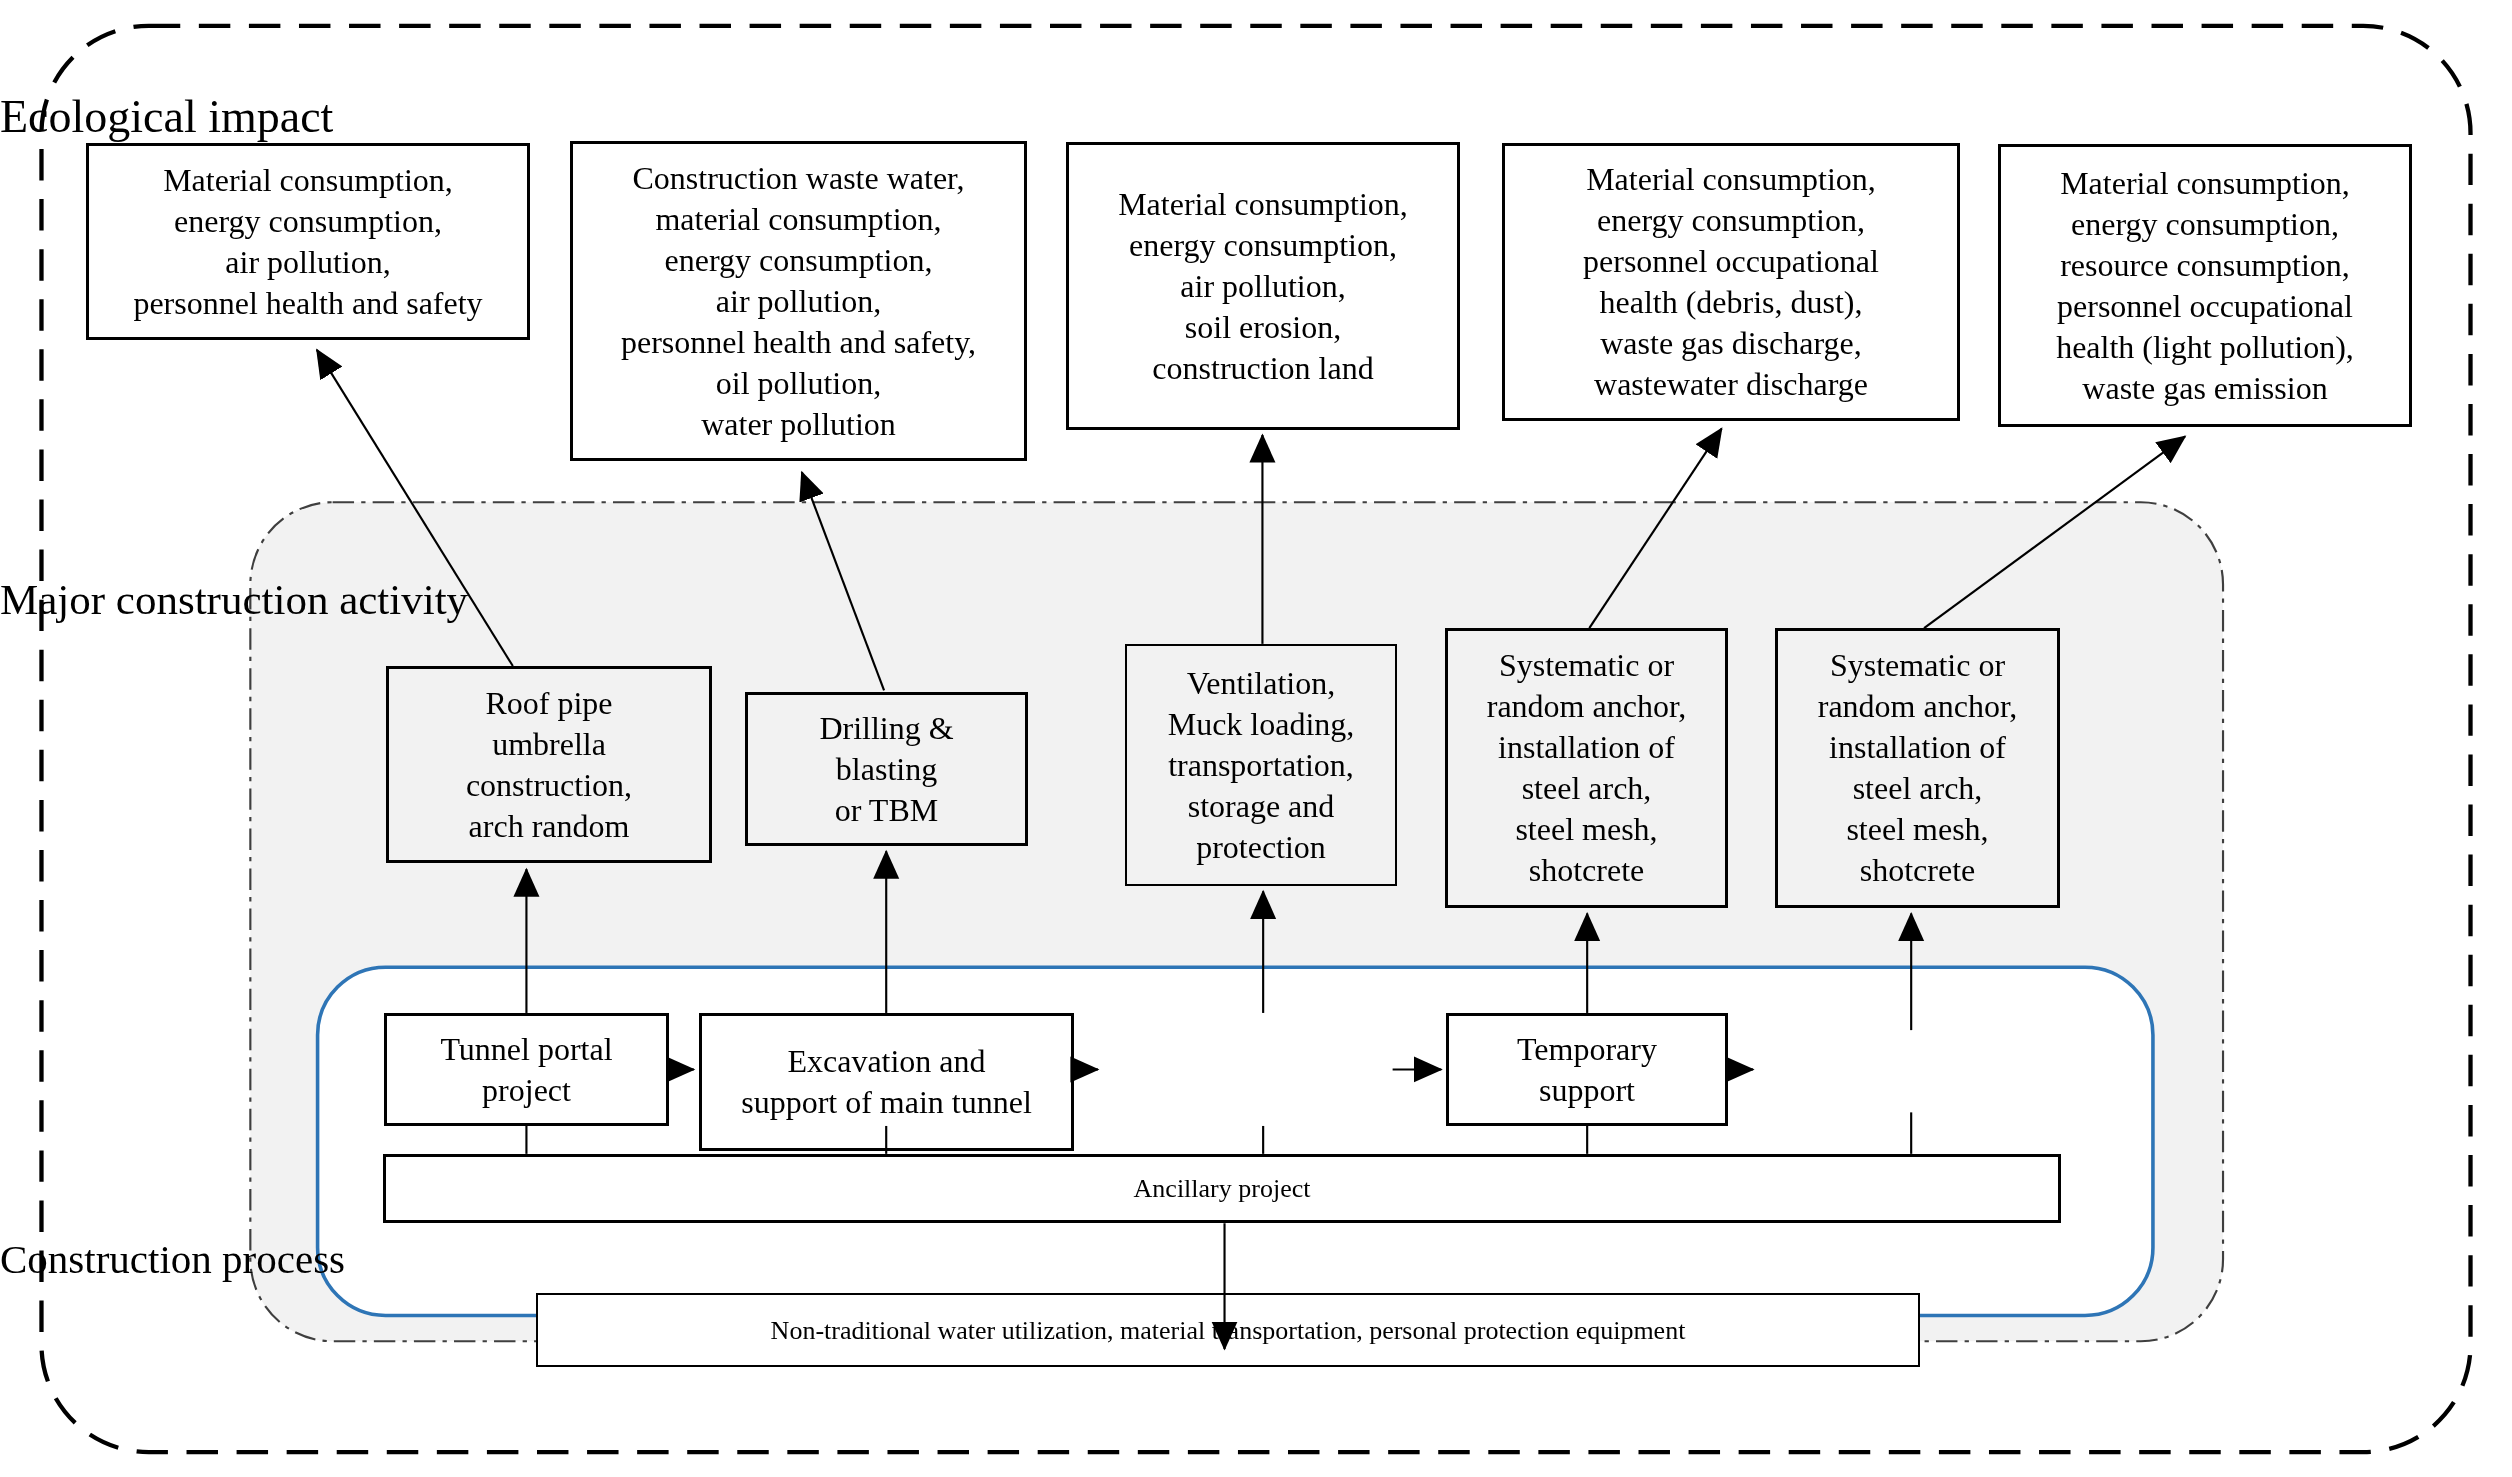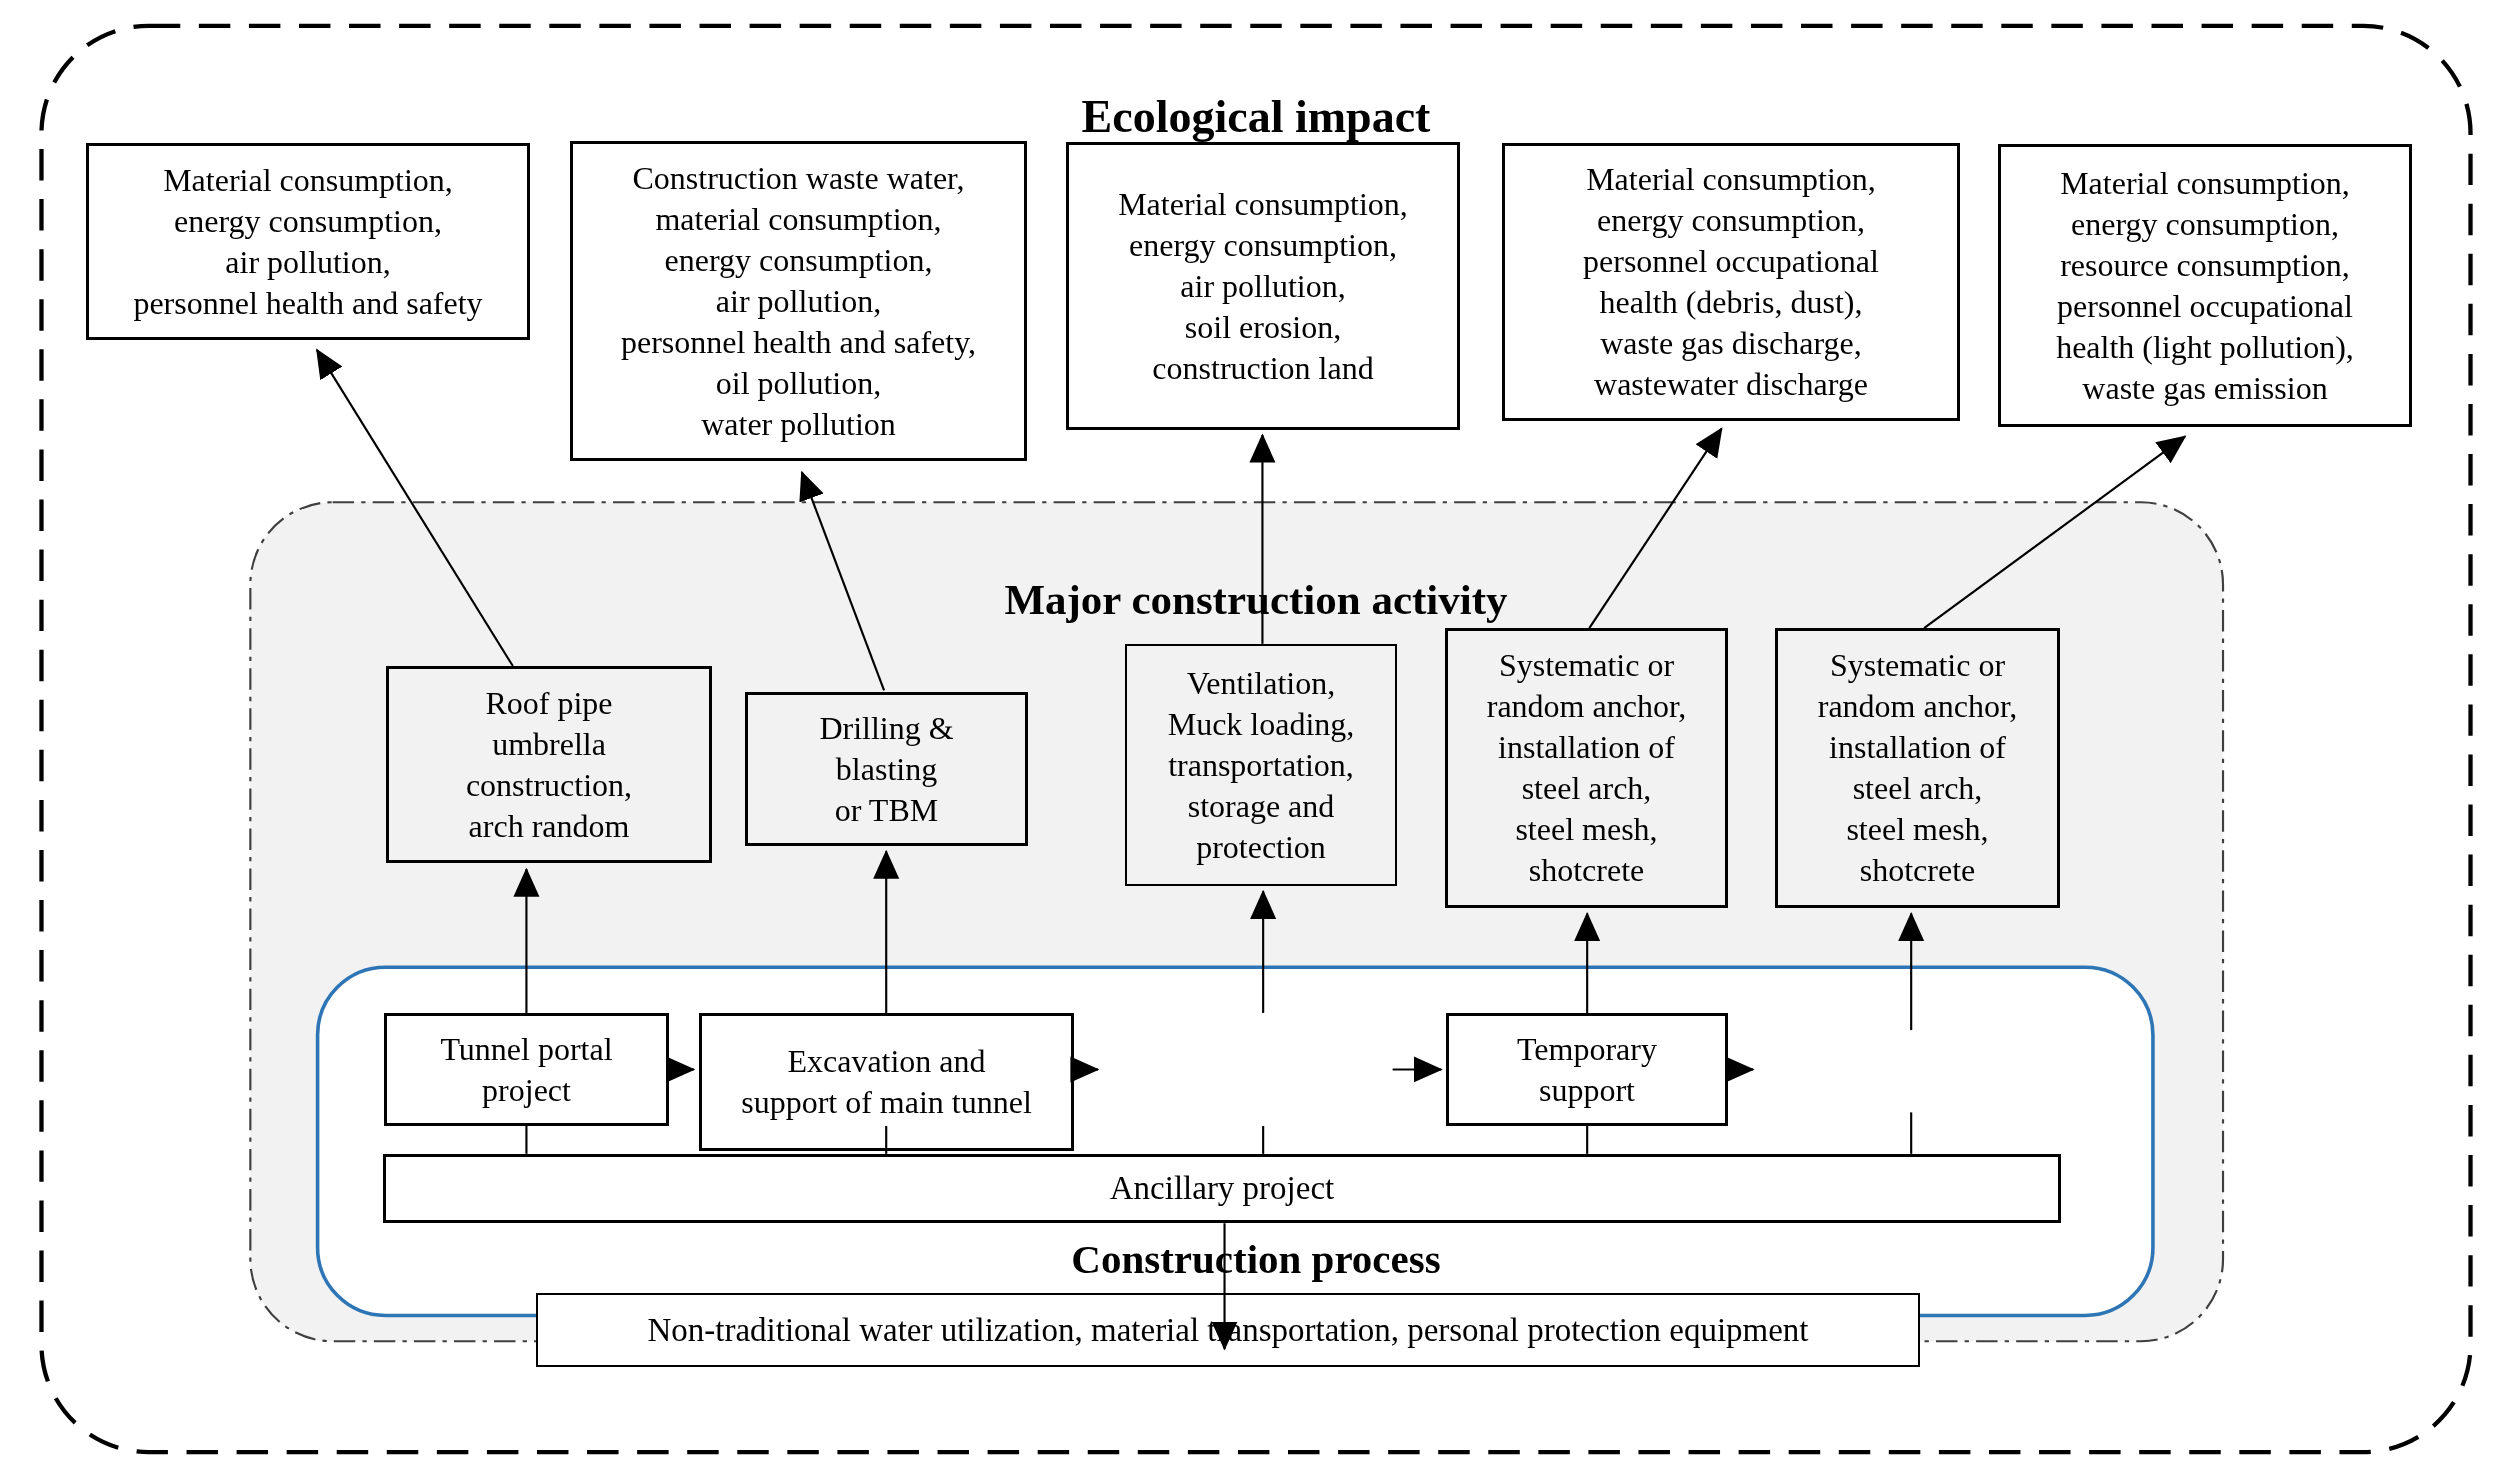--- a/index.html
+++ b/index.html
@@ -11,22 +11,22 @@
   .canvas{position:relative;width:2512px;height:1478px;overflow:hidden;background:#fff}
   svg.layer{position:absolute;left:0;top:0;width:2512px;height:1478px}
   svg.arrows{pointer-events:none}
   .box{
     position:absolute;display:flex;flex-direction:column;justify-content:center;align-items:center;
     text-align:center;border:3.6px solid #000;background:#fff;
     font-size:32px;line-height:41px;padding:2.9px 7.2px;
   }
   .box.on-gray{background:transparent}
   .box.thin{border-width:2.1px}
-  .box.single{font-size:33px;line-height:37px}
-  .title{position:absolute;left:0;width:100%;text-align:center;font-weight:700}
+  .box.single{font-size:26px;line-height:37px}
+  .title{position:absolute;left:0;width:100%;font-weight:400}
   .title.eco{top:90px;font-size:46px}
   .title.major{top:575px;font-size:43px}
   .title.proc{top:1235px;font-size:41px}
 </style>
 </head>
 <body>
 
 <div class="canvas">
 
   <svg class="layer" viewBox="0 0 3512 2066" width="2512" height="1478">

